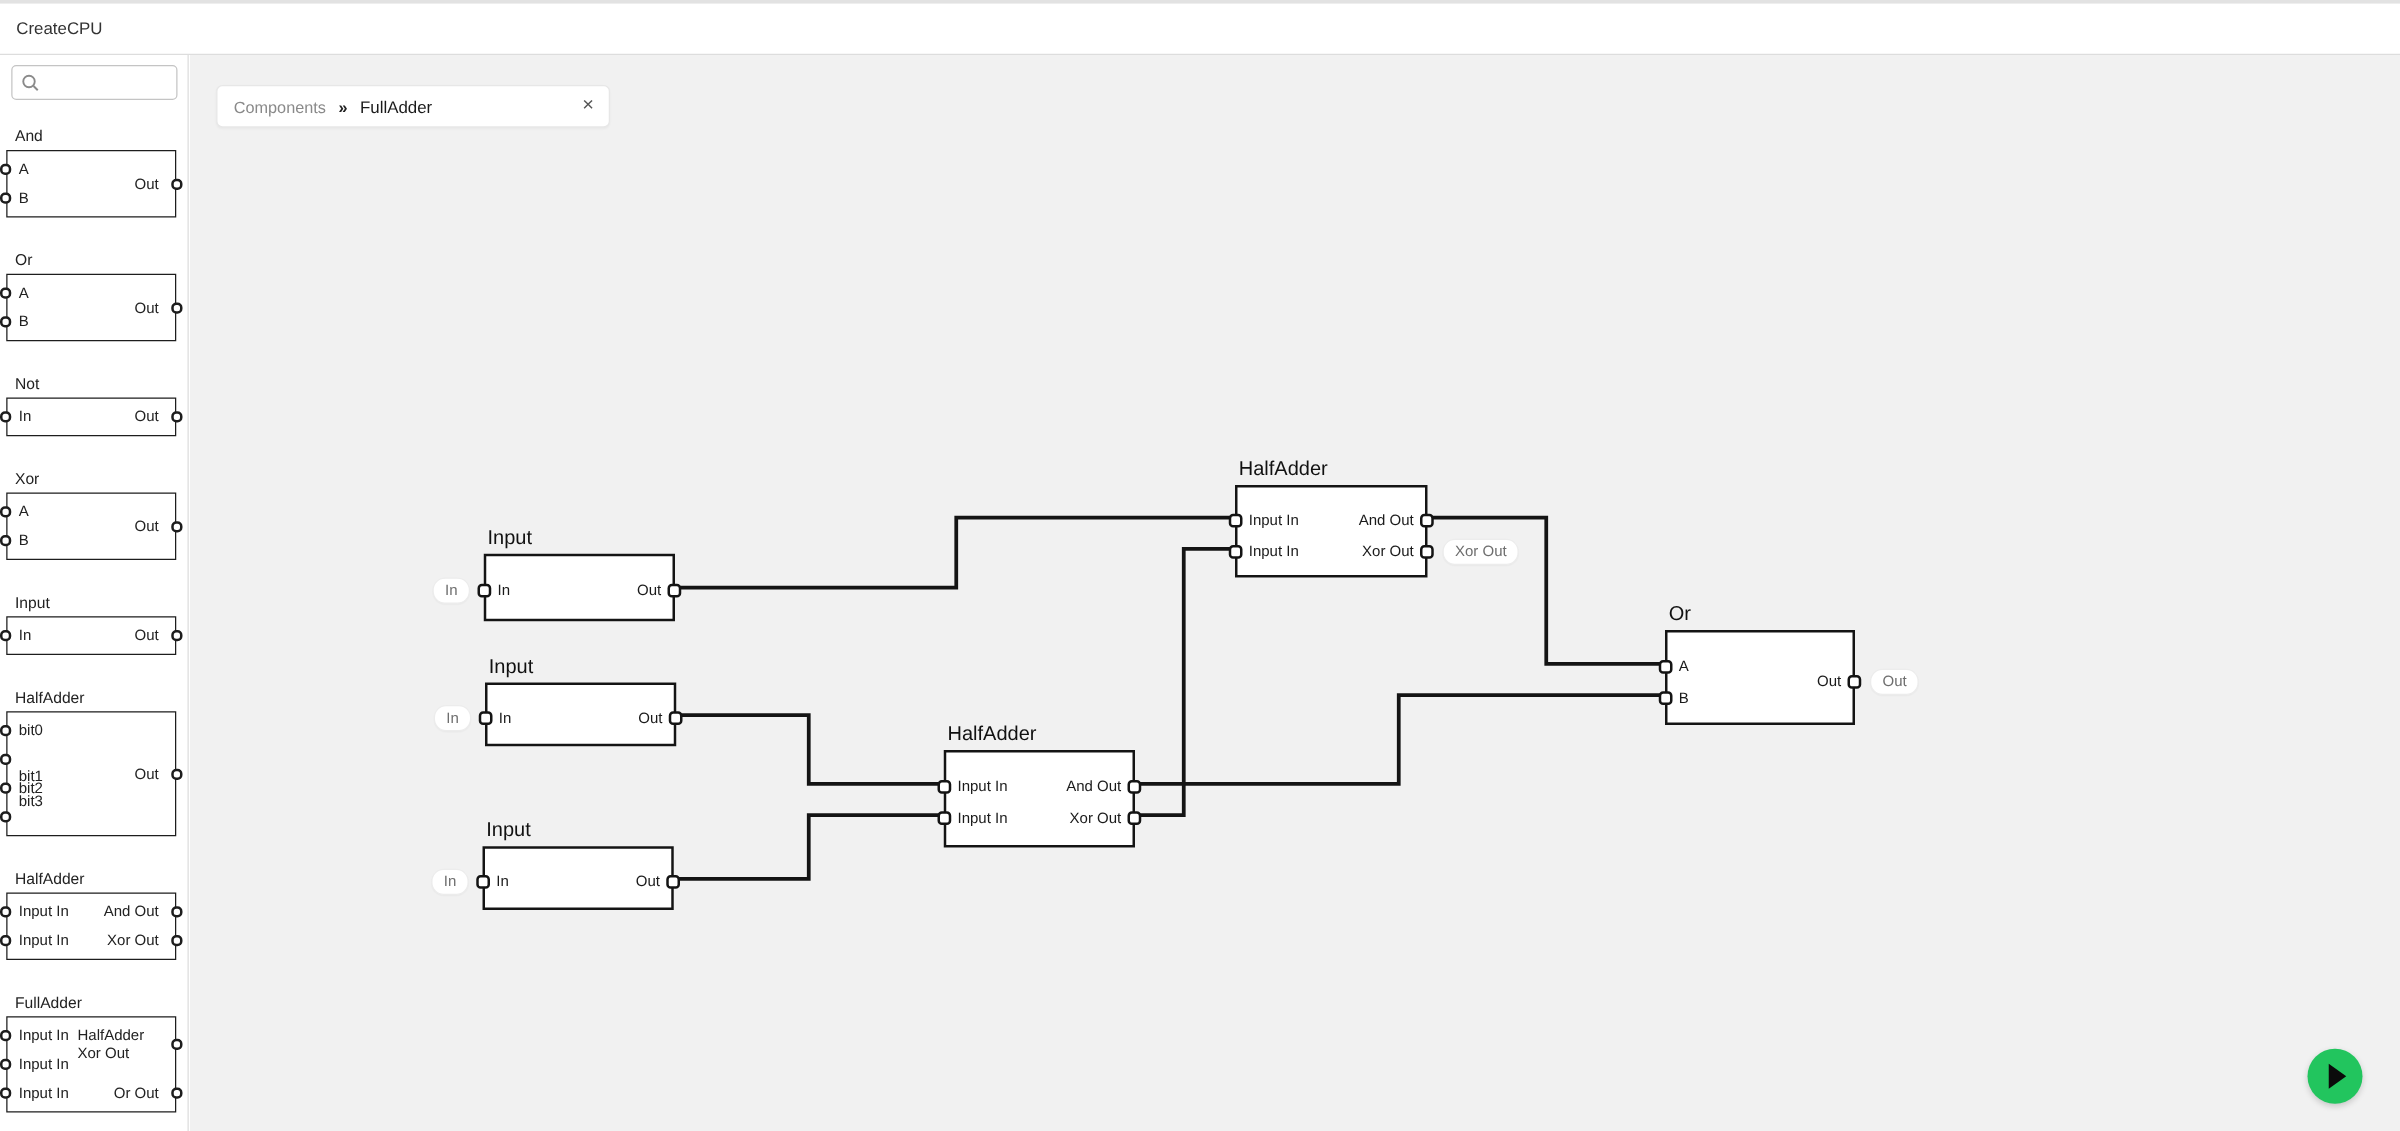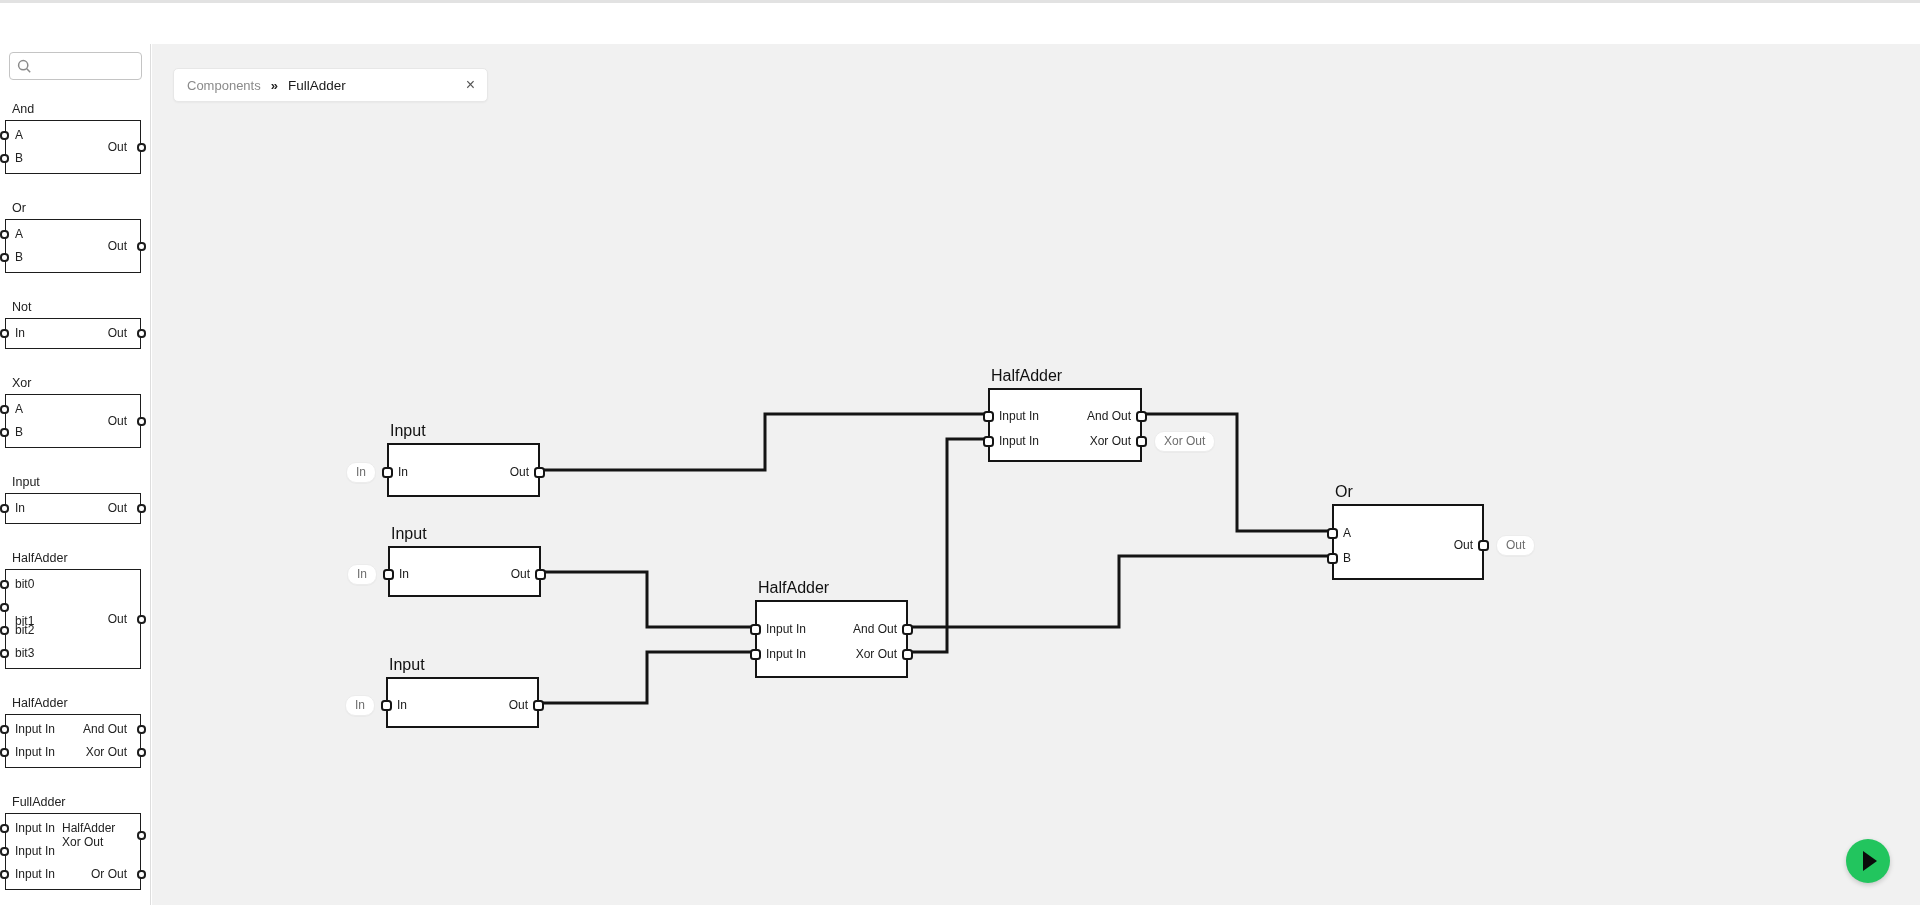--- a/index.html
+++ b/index.html
@@ -54,20 +54,23 @@
   .fab .tri{position:absolute;left:17px;top:12px;width:0;height:0;
             border-left:14px solid #0b0b0b;border-top:10px solid transparent;
             border-bottom:10px solid transparent;}
 </style>
 </head>
 <body>
 
 <div class="app">
   <div class="topstrip"></div>
 
+  <div class="header">
+    <span class="title">CreateCPU</span>
+  </div>
 
   <div class="canvas"></div>
 
   <div class="sidebar">
     <div class="searchbox">
       <svg width="15" height="15" viewBox="0 0 15 15">
         <circle cx="6.2" cy="6.2" r="4.6" fill="none" stroke="#8a8a8a" stroke-width="1.5"></circle>
         <line x1="9.8" y1="9.8" x2="13.2" y2="13.2" stroke="#8a8a8a" stroke-width="1.5"></line>
       </svg>
       <input type="text" placeholder="" style="">
@@ -127,21 +130,21 @@
         <div class="pal-item">
           <div class="pal-label">HalfAdder</div>
           <div class="pal-box" style="height: 98px;">
             <div class="pal-port l" style="top: 10px;"></div>
             <div class="pal-text l" style="top: 8px;">bit0</div>
             <div class="pal-port l" style="top: 33px;"></div>
             <div class="pal-text l" style="top: 45px;">bit1</div>
             <div class="pal-port l" style="top: 56px;"></div>
             <div class="pal-text l" style="top: 54px;">bit2</div>
             <div class="pal-port l" style="top: 79px;"></div>
-            <div class="pal-text l" style="top: 77px;">bit3</div>
+            <div class="pal-text l" style="top: 65px;">bit3</div>
             <div class="pal-port r" style="top: 44.5px;"></div>
             <div class="pal-text r" style="top: 42.5px;">Out</div>
           </div>
         </div>
         <div class="pal-item">
           <div class="pal-label">HalfAdder</div>
           <div class="pal-box" style="height: 52px;">
             <div class="pal-port l" style="top: 10px;"></div>
             <div class="pal-text l" style="top: 8px;">Input In</div>
             <div class="pal-port l" style="top: 33px;"></div>

